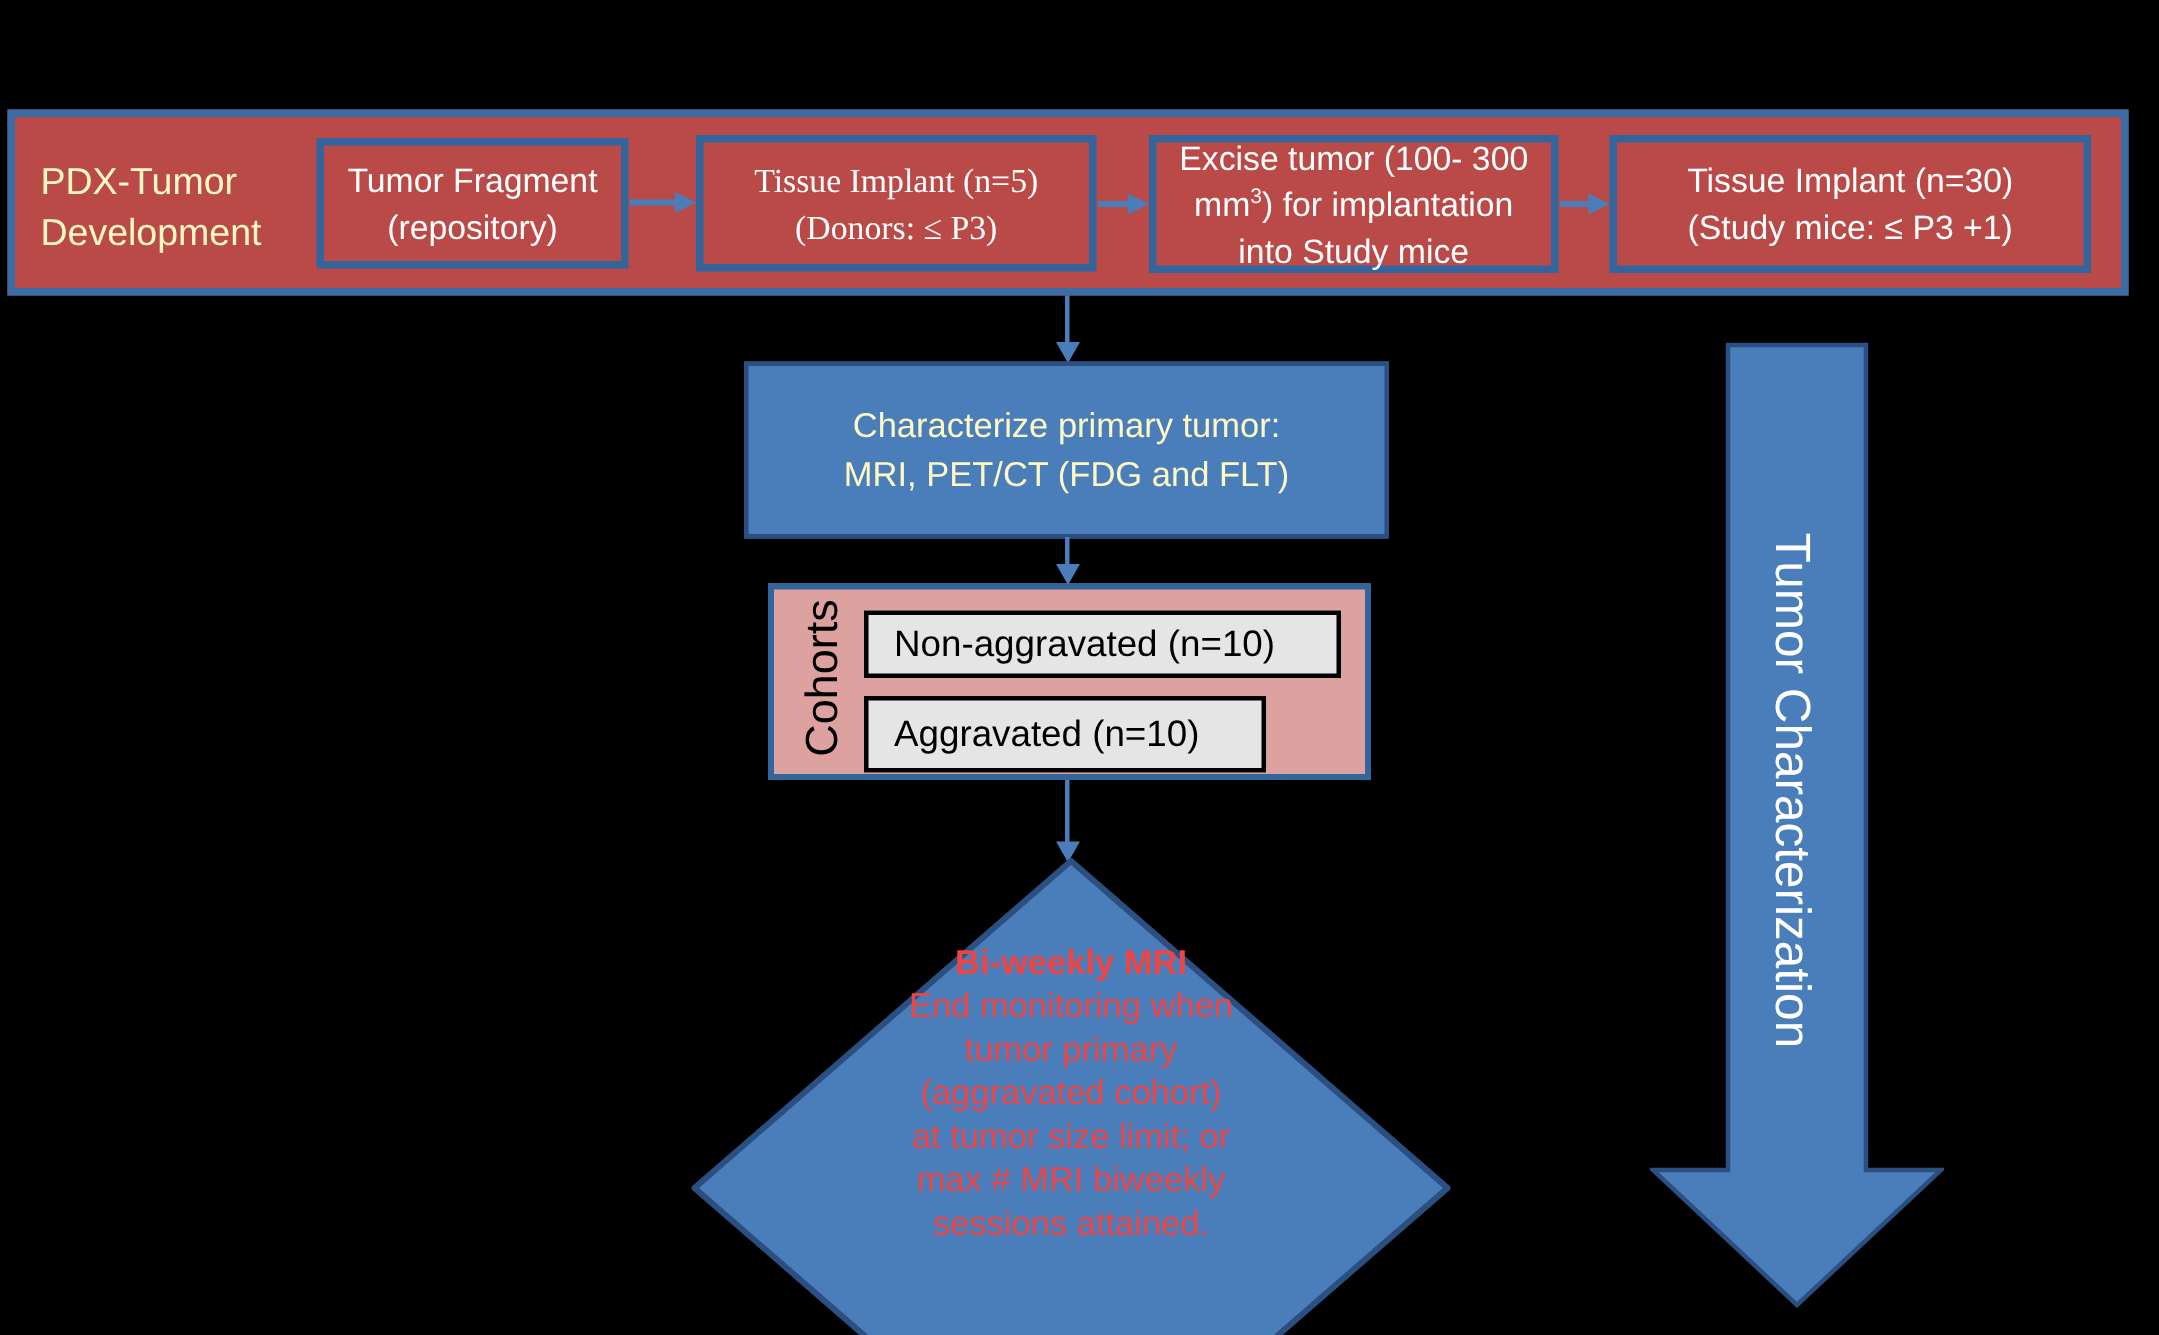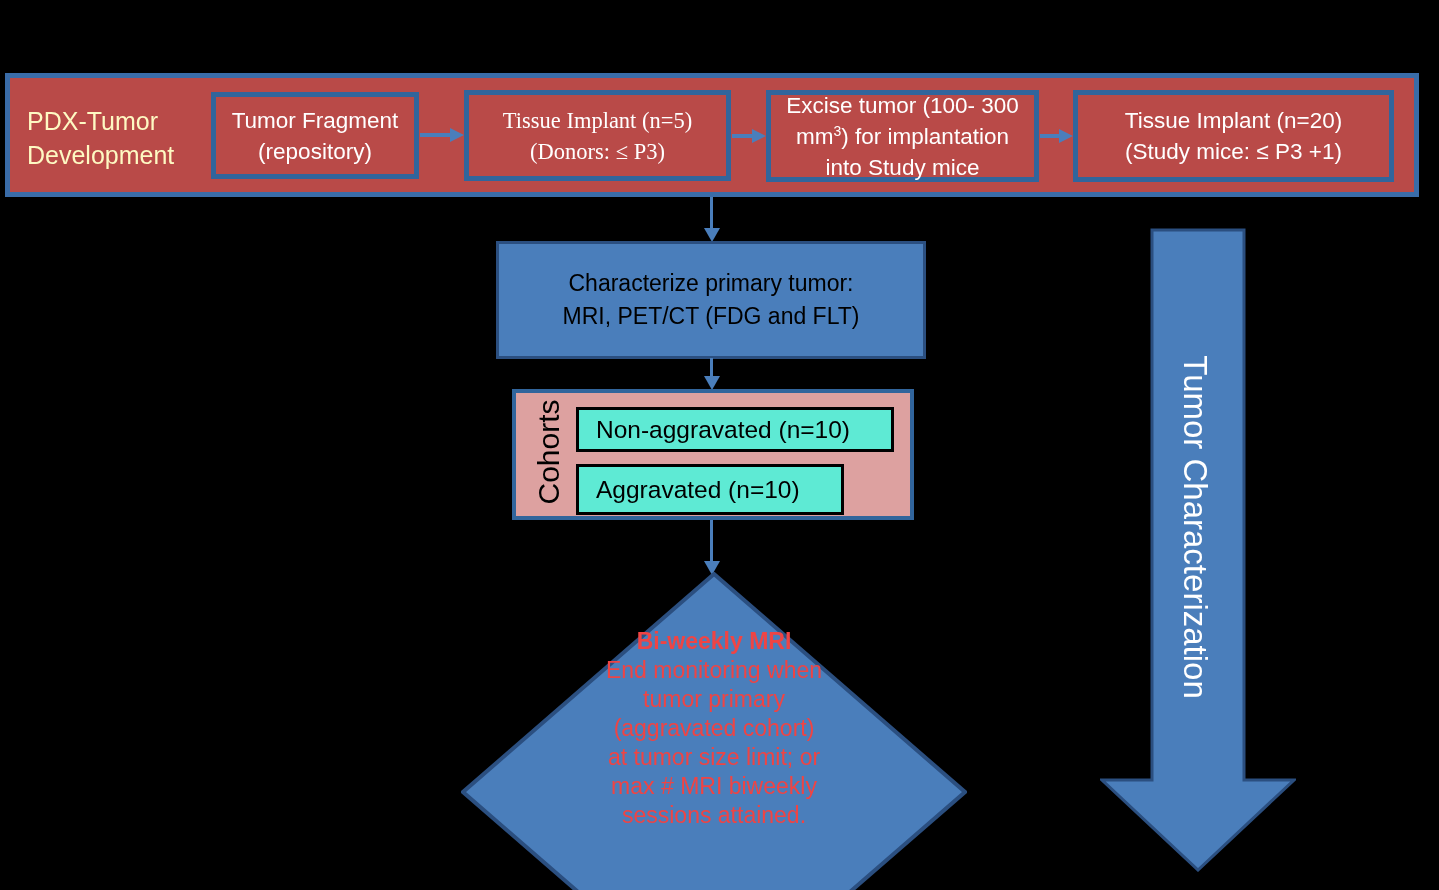--- a/index.html
+++ b/index.html
@@ -121,21 +121,21 @@
   #arrow-v1 { left: 704px; top: 197px; height: 45px; }
   #arrow-v2 { left: 704px; top: 358px; height: 32px; }
   #arrow-v3 { left: 704px; top: 520px; height: 55px; }
 
   
   .bbox {
     position: absolute;
     box-sizing: border-box;
     background: #4a7ebb;
     border: 3px solid #2b4f80;
-    color: #000000;
+    color: #fef9c3;
     font-size: 23px;
     line-height: 33px;
     text-align: center;
     display: flex;
     align-items: center;
     justify-content: center;
     white-space: pre-line;
   }
   #box-characterize { left: 496px; top: 241px; width: 430px; height: 118px; }
 
@@ -158,21 +158,21 @@
     text-align: center;
     transform: rotate(-90deg);
     color: #000000;
     font-size: 30px;
     line-height: 32px;
     white-space: nowrap;
   }
   .cohort-box {
     position: absolute;
     box-sizing: border-box;
-    background: #5eead4;
+    background: #e5e5e5;
     border: 3px solid #000000;
     color: #000000;
     font-size: 24.5px;
     display: flex;
     align-items: center;
     padding-left: 17px;
   }
   #cohort-nonaggravated { left: 60px; top: 14px; width: 318px; height: 45px; }
   #cohort-aggravated    { left: 60px; top: 71px; width: 268px; height: 51px; }
 
@@ -243,21 +243,21 @@
 
   <div class="rbox" id="box-implant5">Tissue Implant (n=5)
 (Donors: ≤ P3)</div>
 
   <div class="rbox" id="box-excise">
     <span><span>Excise tumor (100- 300
 mm</span><sup>3</sup><span>) for implantation
 into Study mice</span></span>
   </div>
 
-  <div class="rbox" id="box-implant20">Tissue Implant (n=20)
+  <div class="rbox" id="box-implant20">Tissue Implant (n=30)
 (Study mice: ≤ P3 +1)</div>
 
   <div class="harrow" id="arrow-h1">
     <div class="shaft"></div>
     <div class="head"></div>
   </div>
   <div class="harrow" id="arrow-h2">
     <div class="shaft"></div>
     <div class="head"></div>
   </div>

